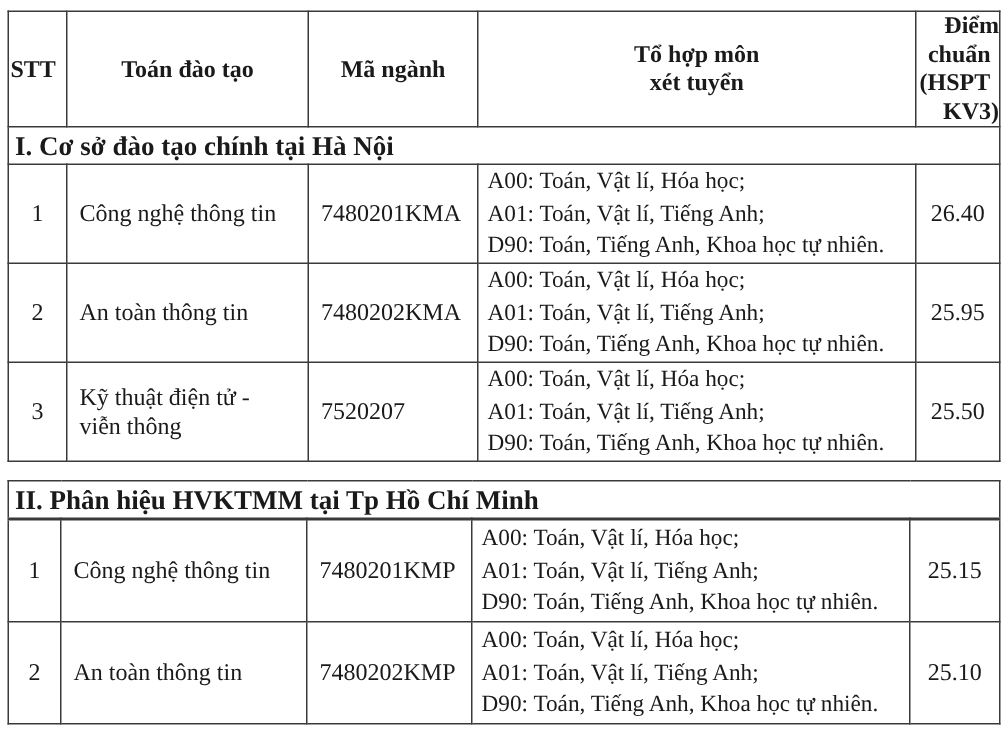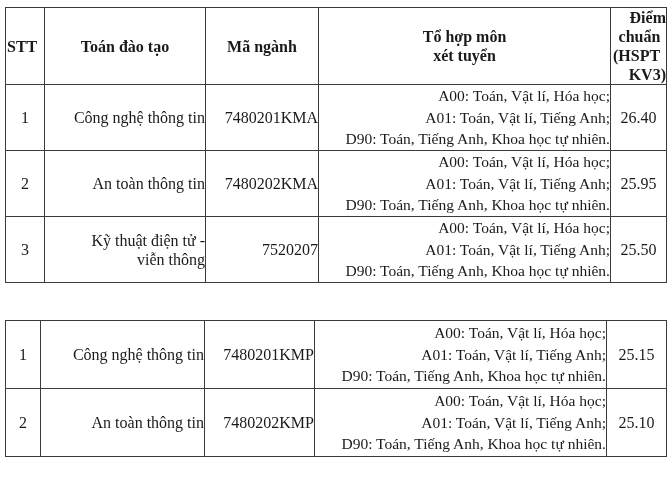--- a/index.html
+++ b/index.html
@@ -2,21 +2,21 @@
 <html><head>
 <meta charset="utf-8">
 <style>
   html, body { margin: 0; padding: 0; background: #ffffff; }
   body {
     width: 670px; height: 504px; position: relative; overflow: hidden;
     font-family: "Liberation Serif", "DejaVu Serif", serif;
     color: #1a1a1a;
   }
   table { border-collapse: collapse; position: absolute; table-layout: fixed; }
-  td, th { border: 1.5px solid #3a3a3a; padding: 0; text-align: right; }
+  td, th { border: 1.5px solid #3a3a3a; padding: 0; }
   #t1 { left: 5px; top: 7px; width: 661px; }
   #t2 { left: 5px; top: 320px; width: 661px; }
 
   th { font-weight: bold; font-size: 16px; text-align: center; vertical-align: middle; line-height: 19px; }
   th.hdr-stt { text-align: left; padding-left: 1px; }
   .section-title { font-weight: bold; font-size: 18px; text-align: left; padding-left: 4px; height: 24px; line-height: 24px; }
   #t2 .section-title { border-bottom-width: 2px; }
 
   td.stt { text-align: center; font-size: 16px; vertical-align: middle; }
   td.major { font-size: 16px; padding-left: 8px; vertical-align: middle; line-height: 19px; }
@@ -47,20 +47,23 @@
     <th>
       <span style="display:block">Tổ hợp môn</span>
       <span style="display:block">xét tuyển</span>
     </th>
     <th style="text-align:left;padding-left:2px;">
       <span style="display:block;text-align:right">Điểm</span>
       <span style="display:block;text-align:center">chuẩn</span>
       <span style="display:block">(HSPT</span>
       <span style="display:block;text-align:right">KV3)</span>
     </th>
+  </tr>
+  <tr>
+    <td colspan="5" class="section-title">I. Cơ sở đào tạo chính tại Hà Nội</td>
   </tr>
   <tr class="data-row">
     <td class="stt">1</td>
     <td class="major">Công nghệ thông tin</td>
     <td class="code">7480201KMA</td>
     <td class="combo">
       <span class="combo-line">A00: Toán, Vật lí, Hóa học;</span>
       <span class="combo-line">A01: Toán, Vật lí, Tiếng Anh;</span>
       <span class="combo-line">D90: Toán, Tiếng Anh, Khoa học tự nhiên.</span>
     </td>
@@ -96,20 +99,23 @@
 
 <table id="t2">
   <colgroup>
     <col style="width:35px">
       <col style="width:164px">
       <col style="width:110px">
       <col style="width:292px">
       <col style="width:60px">
   </colgroup>
   <tbody>
+      <tr>
+    <td colspan="5" class="section-title">II. Phân hiệu HVKTMM tại Tp Hồ Chí Minh</td>
+  </tr>
   <tr class="data-row">
     <td class="stt">1</td>
     <td class="major">Công nghệ thông tin</td>
     <td class="code">7480201KMP</td>
     <td class="combo">
       <span class="combo-line">A00: Toán, Vật lí, Hóa học;</span>
       <span class="combo-line">A01: Toán, Vật lí, Tiếng Anh;</span>
       <span class="combo-line">D90: Toán, Tiếng Anh, Khoa học tự nhiên.</span>
     </td>
     <td class="score">25.15</td>

